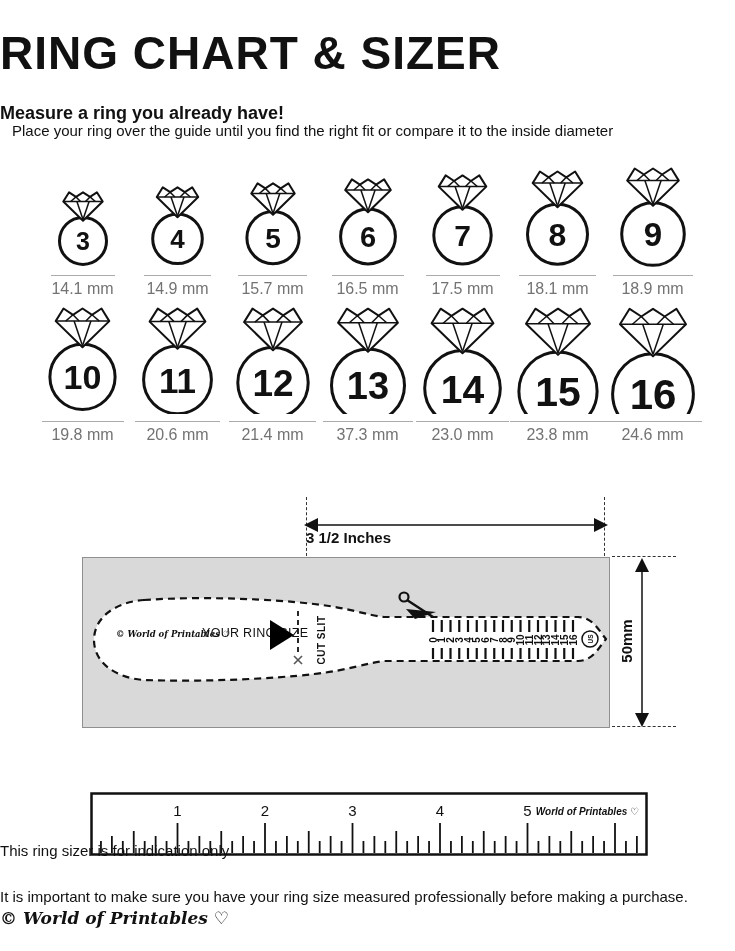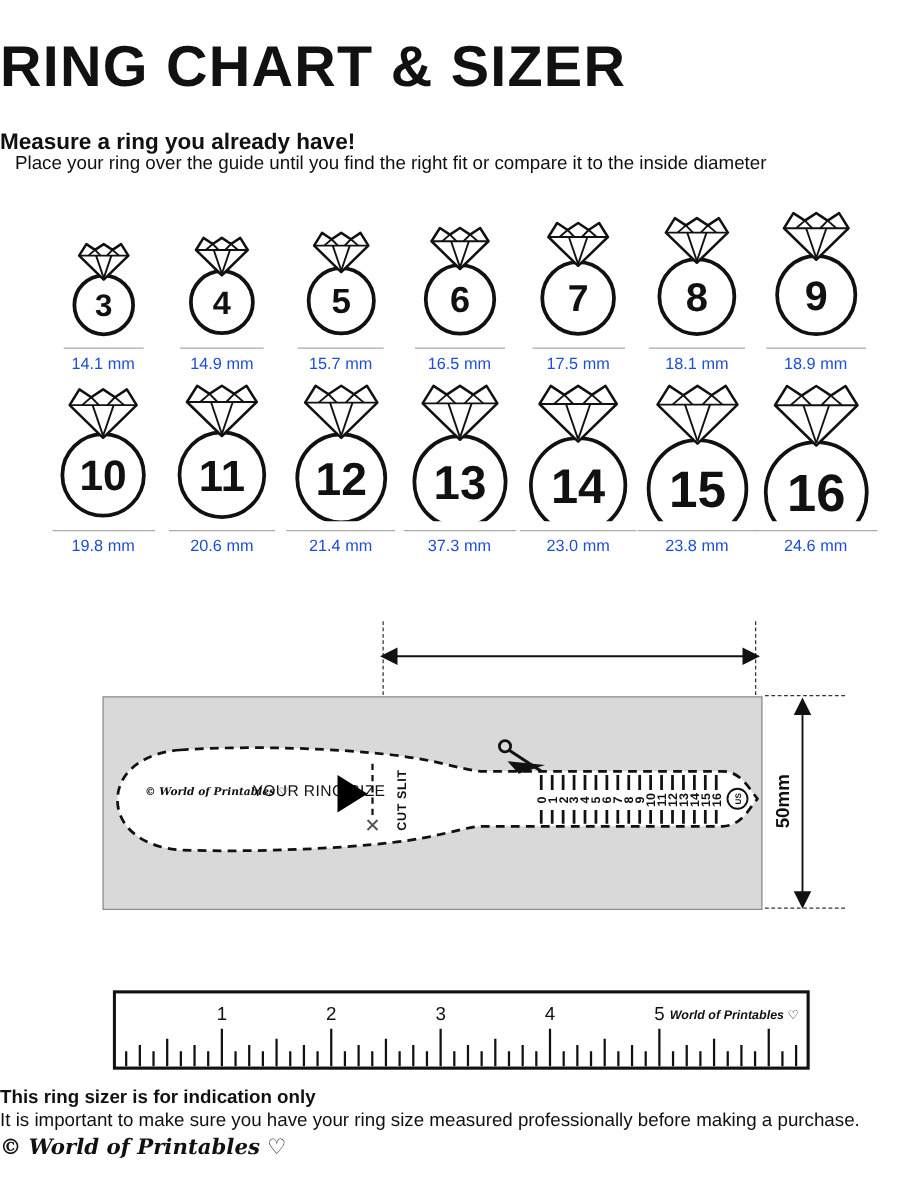--- a/index.html
+++ b/index.html
@@ -10,35 +10,35 @@
   
   #title{left:0;top:26px;width:735px;font-size:46px;font-weight:800;letter-spacing:1px;}
   #intro-bold{left:0;top:103px;width:735px;font-size:18px;font-weight:700;}
   #intro-text{left:12px;top:122px;width:735px;font-size:15px;}
   
   .ring-row{position:absolute;left:33px;width:669px;display:flex;justify-content:center;}
   #ring-row-0{top:166px;height:132px;}
   #ring-row-1{top:306px;height:138px;}
   .ring-col{width:95px;display:flex;flex-direction:column;align-items:center;justify-content:flex-end;}
   .ring-underline{height:0;border-top:1.5px solid #ababab;margin-top:7px;}
-  .ring-mm{font-size:13px;margin-top:4px;color:#1d4ed8;}
+  .ring-mm{font-size:16px;margin-top:4px;color:#737373;}
   
   .dashv{width:0;border-left:1.5px dashed #333;}
   .dashh{height:0;border-top:1.5px dashed #333;}
   #dim-label{left:306px;top:529px;width:300px;font-size:15px;font-weight:700;}
   #h-dim-label{left:597px;top:633px;width:60px;height:16px;line-height:16px;font-size:15px;font-weight:700;text-align:center;transform:rotate(-90deg);}
   
   #sizer-board{left:82px;top:557px;width:528px;height:171px;background:#d9d9d9;border:1px solid #8f8f8f;box-sizing:border-box;}
   #brand-script{left:116px;top:629px;width:86px;font-family:"DejaVu Serif",serif;font-style:italic;font-weight:700;font-size:8.5px;white-space:nowrap;}
   #yrs-label{left:202px;top:626px;font-size:12.5px;font-weight:400;letter-spacing:.3px;white-space:nowrap;}
   #yrs-arrow{left:270px;top:620px;width:0;height:0;border-top:15px solid transparent;border-bottom:15px solid transparent;border-left:24px solid #000;}
   
   #important{left:85px;top:735px;width:620px;font-size:15px;}
   
-  #footer-bold{left:0;top:869px;width:735px;font-size:15px;font-weight:700;}
+  #footer-bold{left:0;top:842px;width:735px;font-size:15px;font-weight:400;}
   #footer-text{left:0;top:888px;width:691px;font-size:15px;}
   #footer-brand{left:0;top:908px;width:735px;font-family:"DejaVu Serif",serif;font-style:italic;font-weight:700;font-size:17px;}
   svg text{font-family:"Liberation Sans","DejaVu Sans",sans-serif;}
 </style>
 </head>
 <body>
 
 <div id="page">
 
   <div class="abs center" id="title">RING CHART &amp; SIZER</div>
@@ -274,20 +274,21 @@
       </div>
     </div>
 
   <div class="abs dashv" style="left:306px;top:497px;height:59px;"></div>
   <div class="abs dashv" style="left:604px;top:497px;height:59px;"></div>
   <svg class="abs" style="left:300px;top:512px;" width="312" height="26">
     <line x1="16" y1="13" x2="296" y2="13" stroke="#111" stroke-width="1.5"></line>
     <polygon points="4,13 18,6 18,20" fill="#111"></polygon>
     <polygon points="308,13 294,6 294,20" fill="#111"></polygon>
   </svg>
+  <div class="abs center" id="dim-label">3 1/2 Inches</div>
 
   <div class="abs" id="sizer-board"></div>
   <svg class="abs" style="left:82px;top:557px;" width="528" height="171">
     <path d="M 62,43 C 120,39 190,42 232,47 C 268,51 284,58 302,60 L 496,60 C 507,60 514,68 520,77 L 524,82 L 520,87 C 514,96 507,104 496,104 L 302,104 C 284,106 268,113 232,117 C 190,122 120,125 62,123 C 34,121 12,106 12,83 C 12,60 34,45 62,43 Z" fill="#ffffff" stroke="#111" stroke-width="2.2" stroke-dasharray="7 5" stroke-linejoin="round"></path>
     <line x1="216" y1="54" x2="216" y2="99" stroke="#111" stroke-width="1.8" stroke-dasharray="5 4"></line>
     <g stroke="#555" stroke-width="1.6">
       <line x1="212" y1="99" x2="220" y2="107"></line>
         <line x1="220" y1="99" x2="212" y2="107"></line>
     </g>
     <g>

